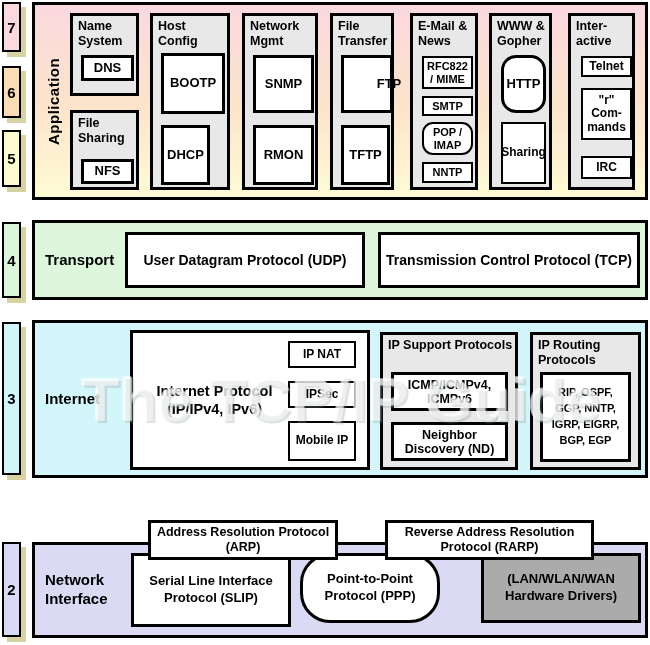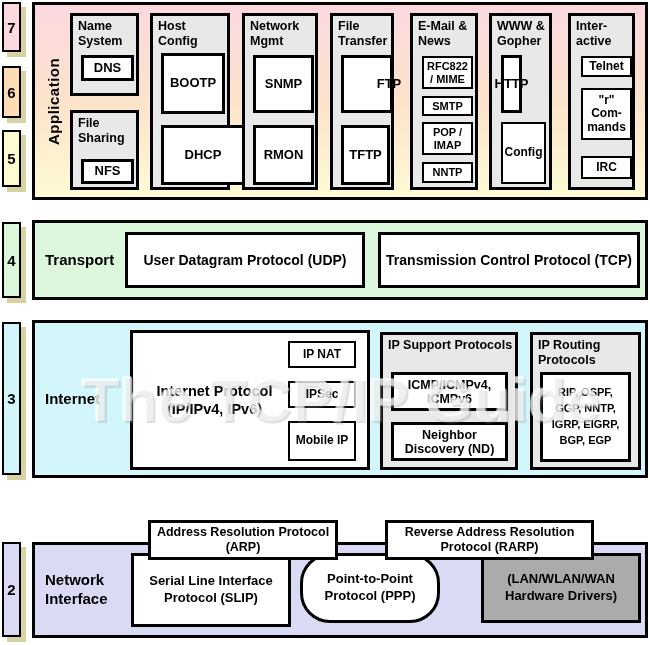--- a/index.html
+++ b/index.html
@@ -100,47 +100,47 @@
     </div>
 
     <div class="group g-fs">
       <div class="gtitle">File Sharing</div>
       <div class="pbox" style="left:8px;top:46px;width:53px;height:25px;">NFS</div>
     </div>
 
     <div class="group g-hc">
       <div class="gtitle">Host Config</div>
       <div class="pbox" style="left:8px;top:37px;width:64px;height:61px;">BOOTP</div>
-      <div class="pbox" style="left:8px;top:109px;width:84px;height:60px;">DHCP</div>
+      <div class="pbox" style="left:8px;top:109px;width:49px;height:60px;">DHCP</div>
     </div>
 
     <div class="group g-nm">
       <div class="gtitle">Network Mgmt</div>
       <div class="pbox" style="left:8px;top:39px;width:61px;height:58px;">SNMP</div>
       <div class="pbox" style="left:8px;top:109px;width:61px;height:60px;">RMON</div>
     </div>
 
     <div class="group g-ft">
       <div class="gtitle">File Transfer</div>
       <div class="pbox" style="left:8px;top:39px;width:49px;height:58px;padding-left:45px;">FTP</div>
       <div class="pbox" style="left:8px;top:109px;width:49px;height:60px;">TFTP</div>
     </div>
 
     <div class="group g-em">
       <div class="gtitle">E-Mail &amp; News</div>
       <div class="pbox sm" style="left:9px;top:40px;width:51px;height:33px;">RFC822 / MIME</div>
       <div class="pbox sm" style="left:9px;top:80px;width:51px;height:20px;">SMTP</div>
-      <div class="pbox sm" style="left:9px;top:106px;width:51px;height:33px;">POP / IMAP</div>
+      <div class="pbox sm" style="left:9px;top:106px;width:51px;height:33px;border-radius:11px;">POP / IMAP</div>
       <div class="pbox sm" style="left:9px;top:146px;width:51px;height:21px;">NNTP</div>
     </div>
 
     <div class="group g-ww">
       <div class="gtitle">WWW &amp; Gopher</div>
-      <div class="pbox" style="left:9px;top:39px;width:21px;height:58px;">HTTP</div>
-      <div class="pbox md" style="left:9px;top:106px;width:45px;height:62px;">Config</div>
+      <div class="pbox" style="left:9px;top:39px;width:45px;height:58px;border-radius:15px;">HTTP</div>
+      <div class="pbox md" style="left:9px;top:106px;width:45px;height:62px;">Sharing</div>
     </div>
 
     <div class="group g-ia">
       <div class="gtitle">Inter-active</div>
       <div class="pbox md" style="left:10px;top:40px;width:51px;height:21px;">Telnet</div>
       <div class="pbox md" style="left:10px;top:72px;width:51px;height:52px;">"r" Com-mands</div>
       <div class="pbox md" style="left:10px;top:140px;width:51px;height:23px;">IRC</div>
     </div>
   </div>
 

